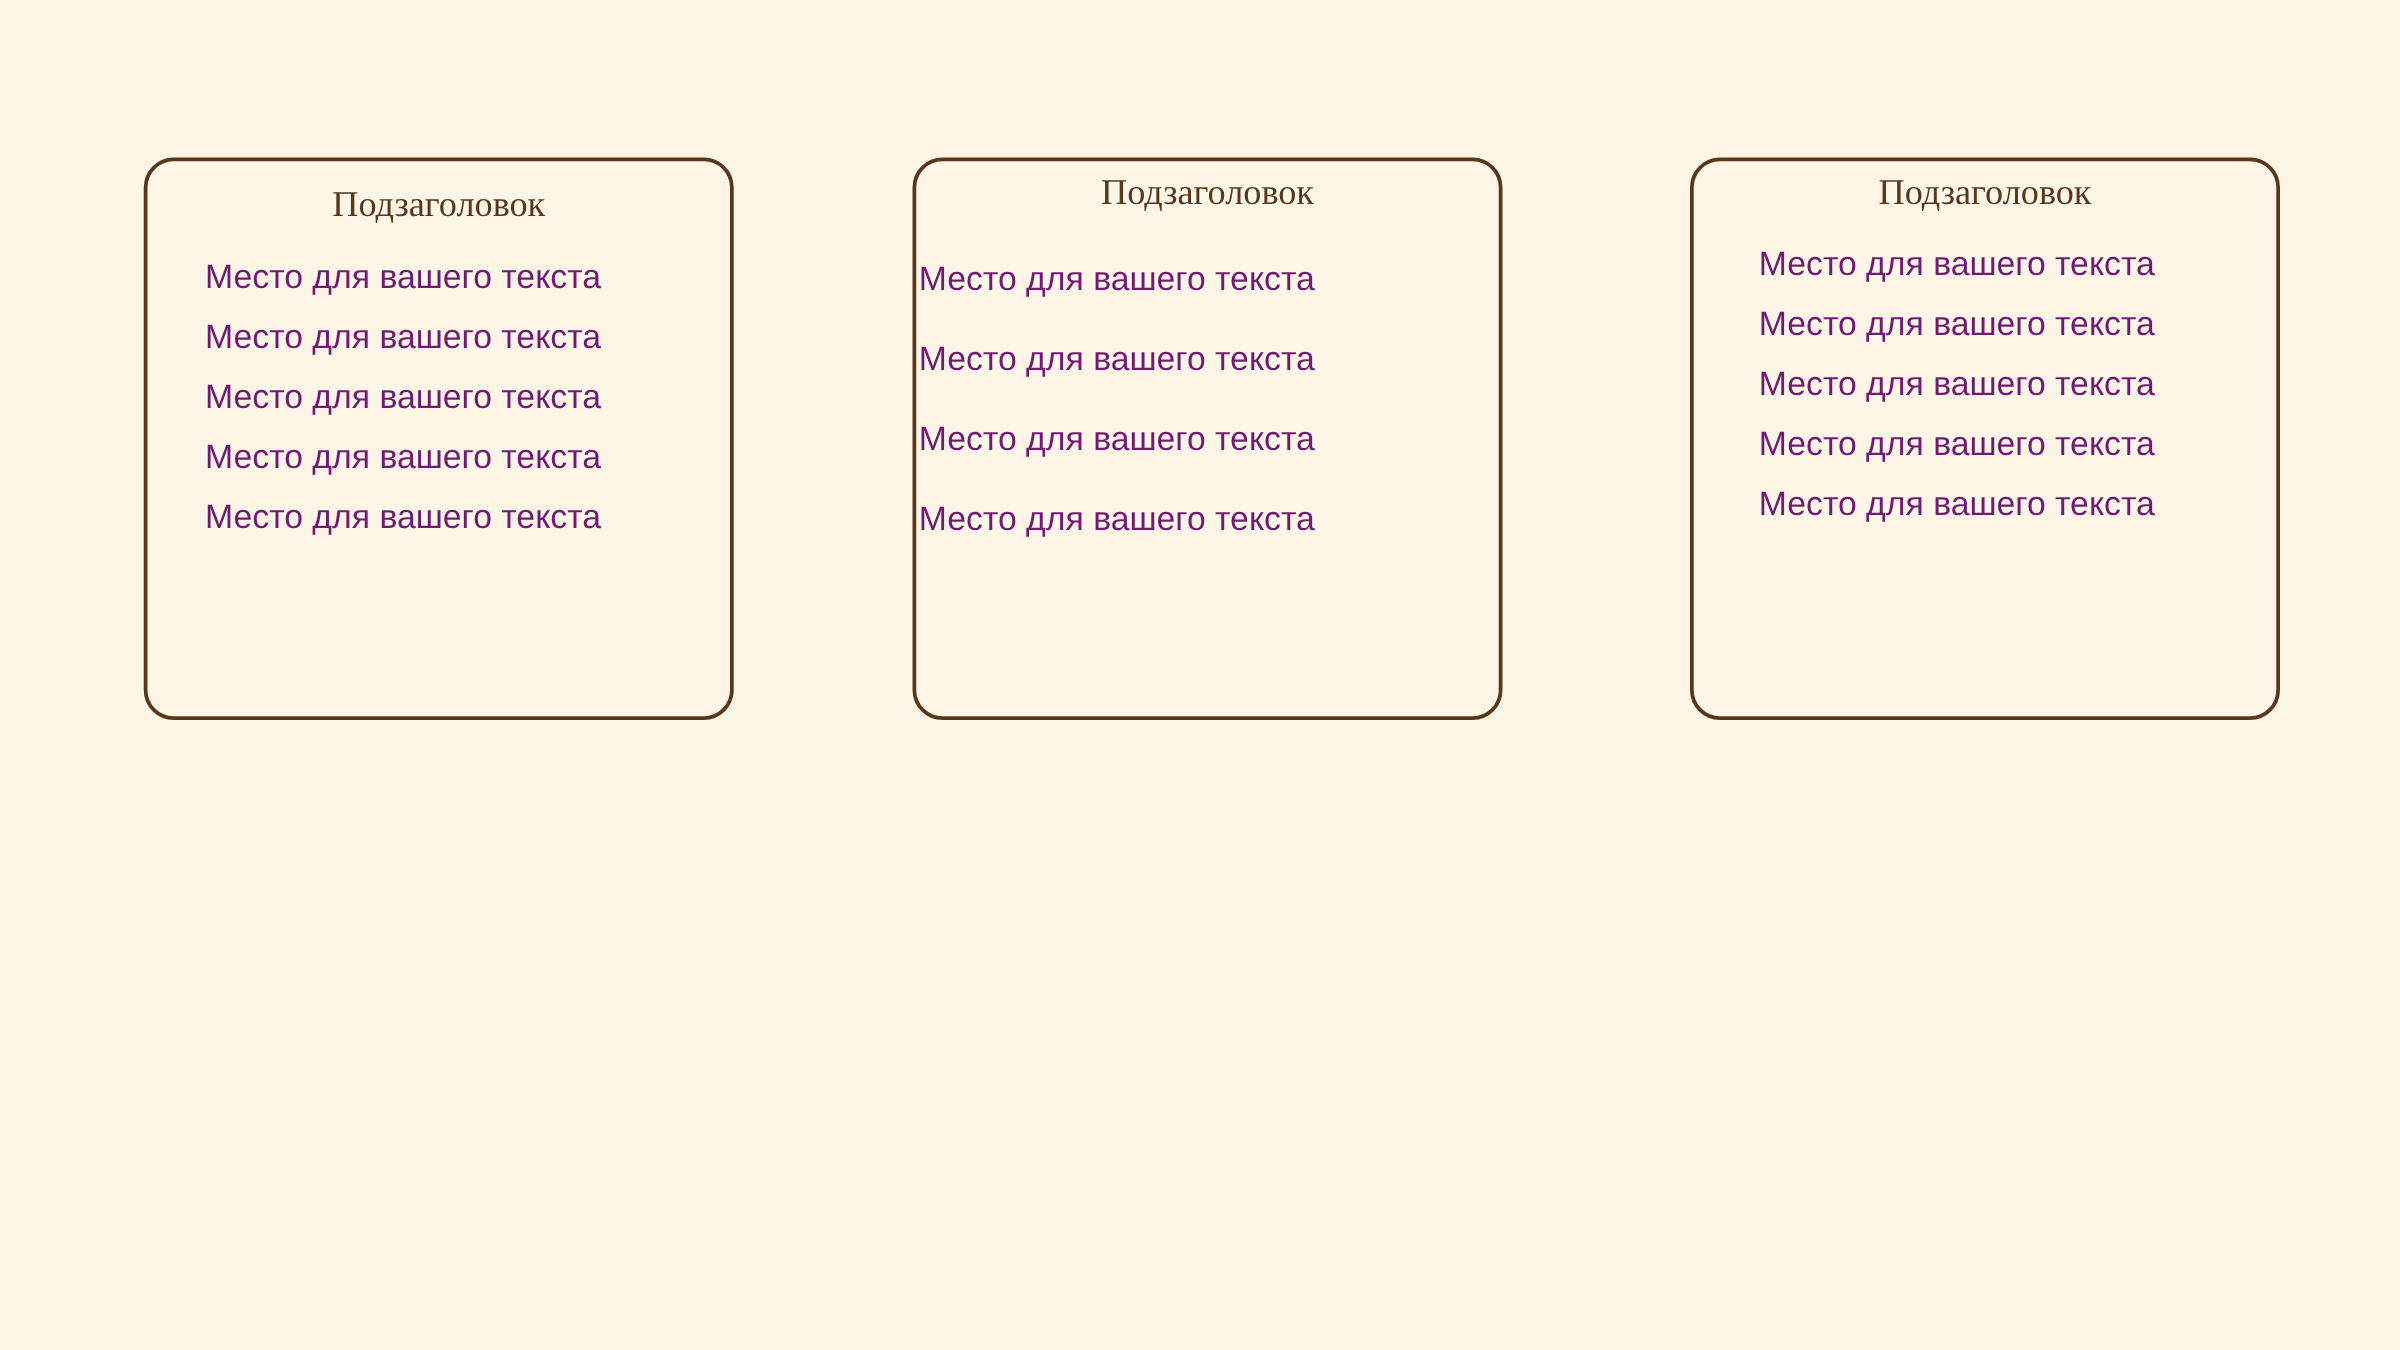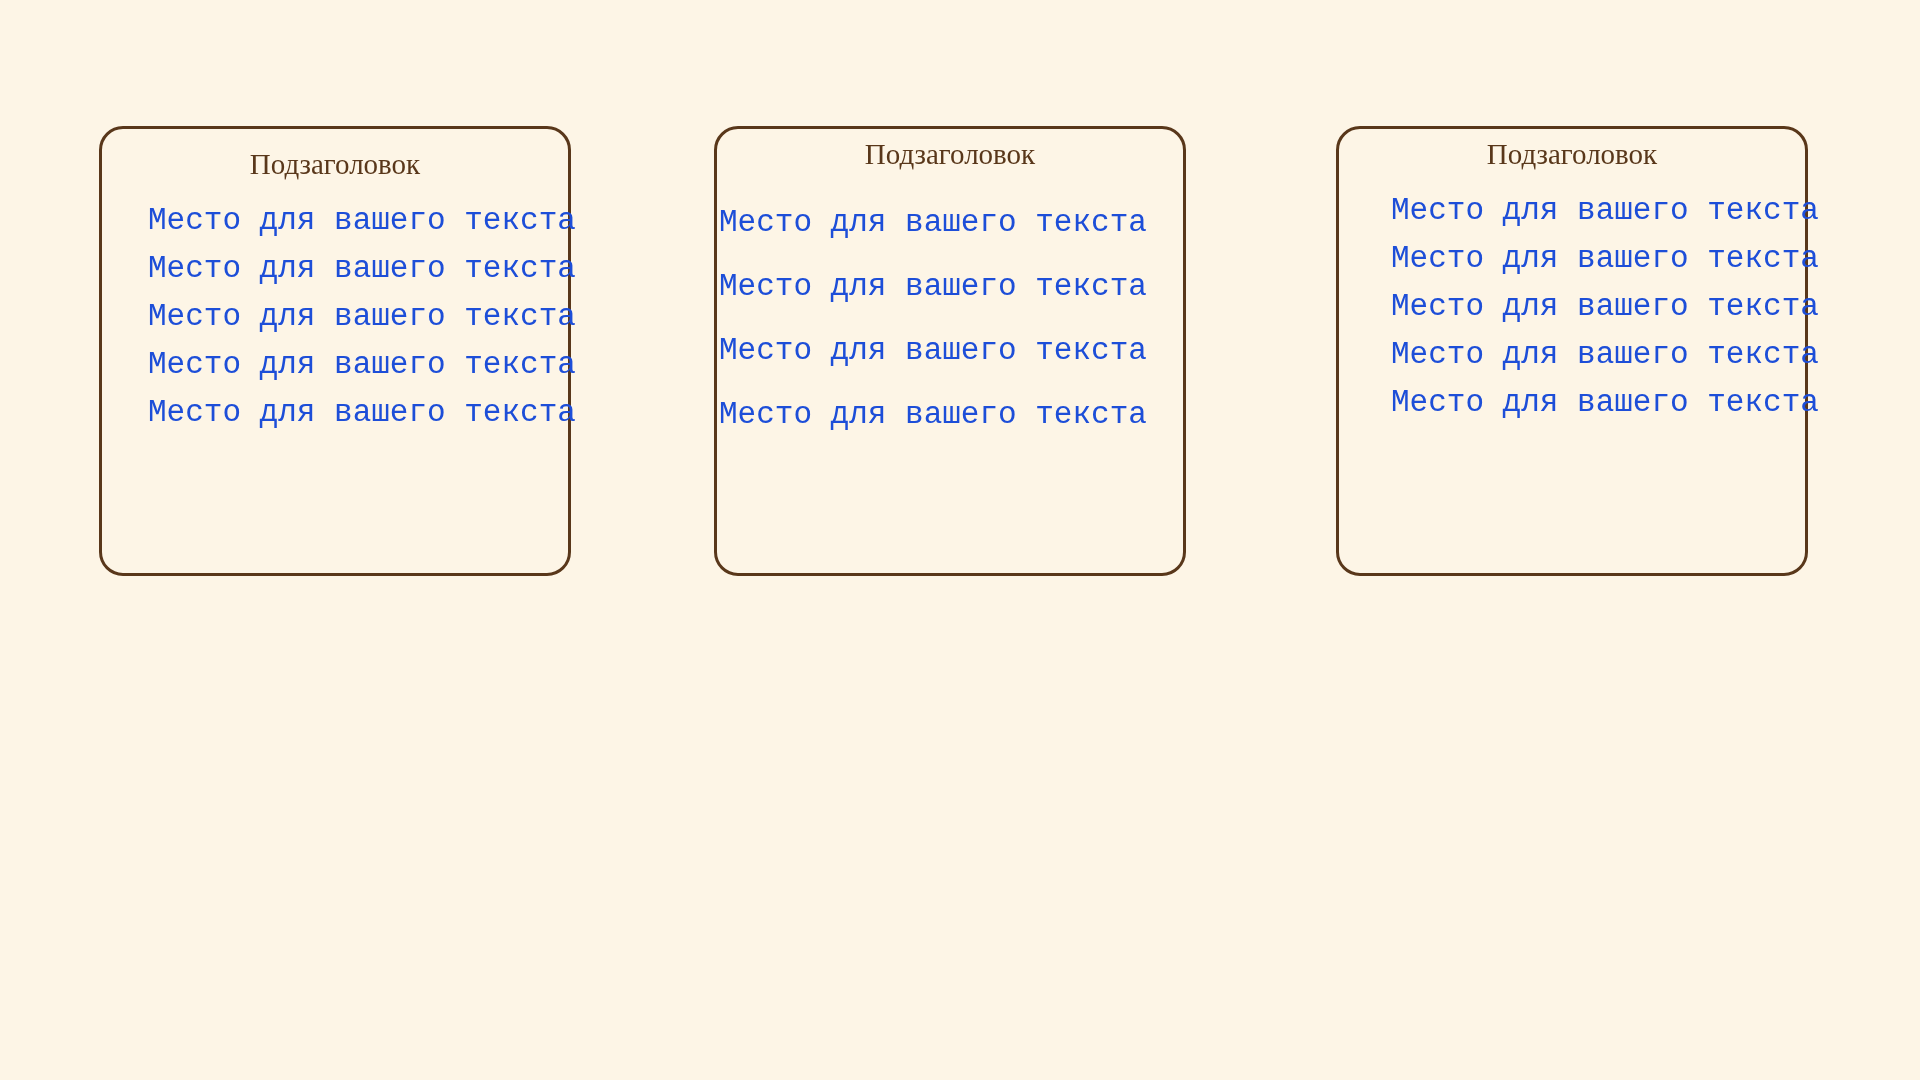--- a/index.html
+++ b/index.html
@@ -10,21 +10,21 @@
     width: 1920px;
     height: 1080px;
     background: #fdf5e6;
     font-family: "Liberation Sans", sans-serif;
     overflow: hidden;
     position: relative;
   }
 
   .canvas {
     position: absolute;
-    left: 0;
+    left: 16px;
     top: 0;
     width: 1556px;
     height: 1080px;
   }
 
   .card {
     position: absolute;
     box-sizing: border-box;
     border: 3px solid #59371a;
     border-radius: 24px;
@@ -34,23 +34,23 @@
   .card-title {
     text-align: center;
     font-family: "Liberation Serif", serif;
     font-size: 29px;
     line-height: 34px;
     color: #59371a;
     white-space: nowrap;
   }
 
   .card-lines {
-    color: #1d4ed8;
-    font-family: Liberation Mono, monospace;
-    font-size: 31px;
+    color: #701a75;
+    font-family: Liberation Sans, sans-serif;
+    font-size: 27px;
     white-space: nowrap;
   }
 
   .card-line {
     white-space: nowrap;
   }
 
   
   #card-1 {
     left: 99px;

